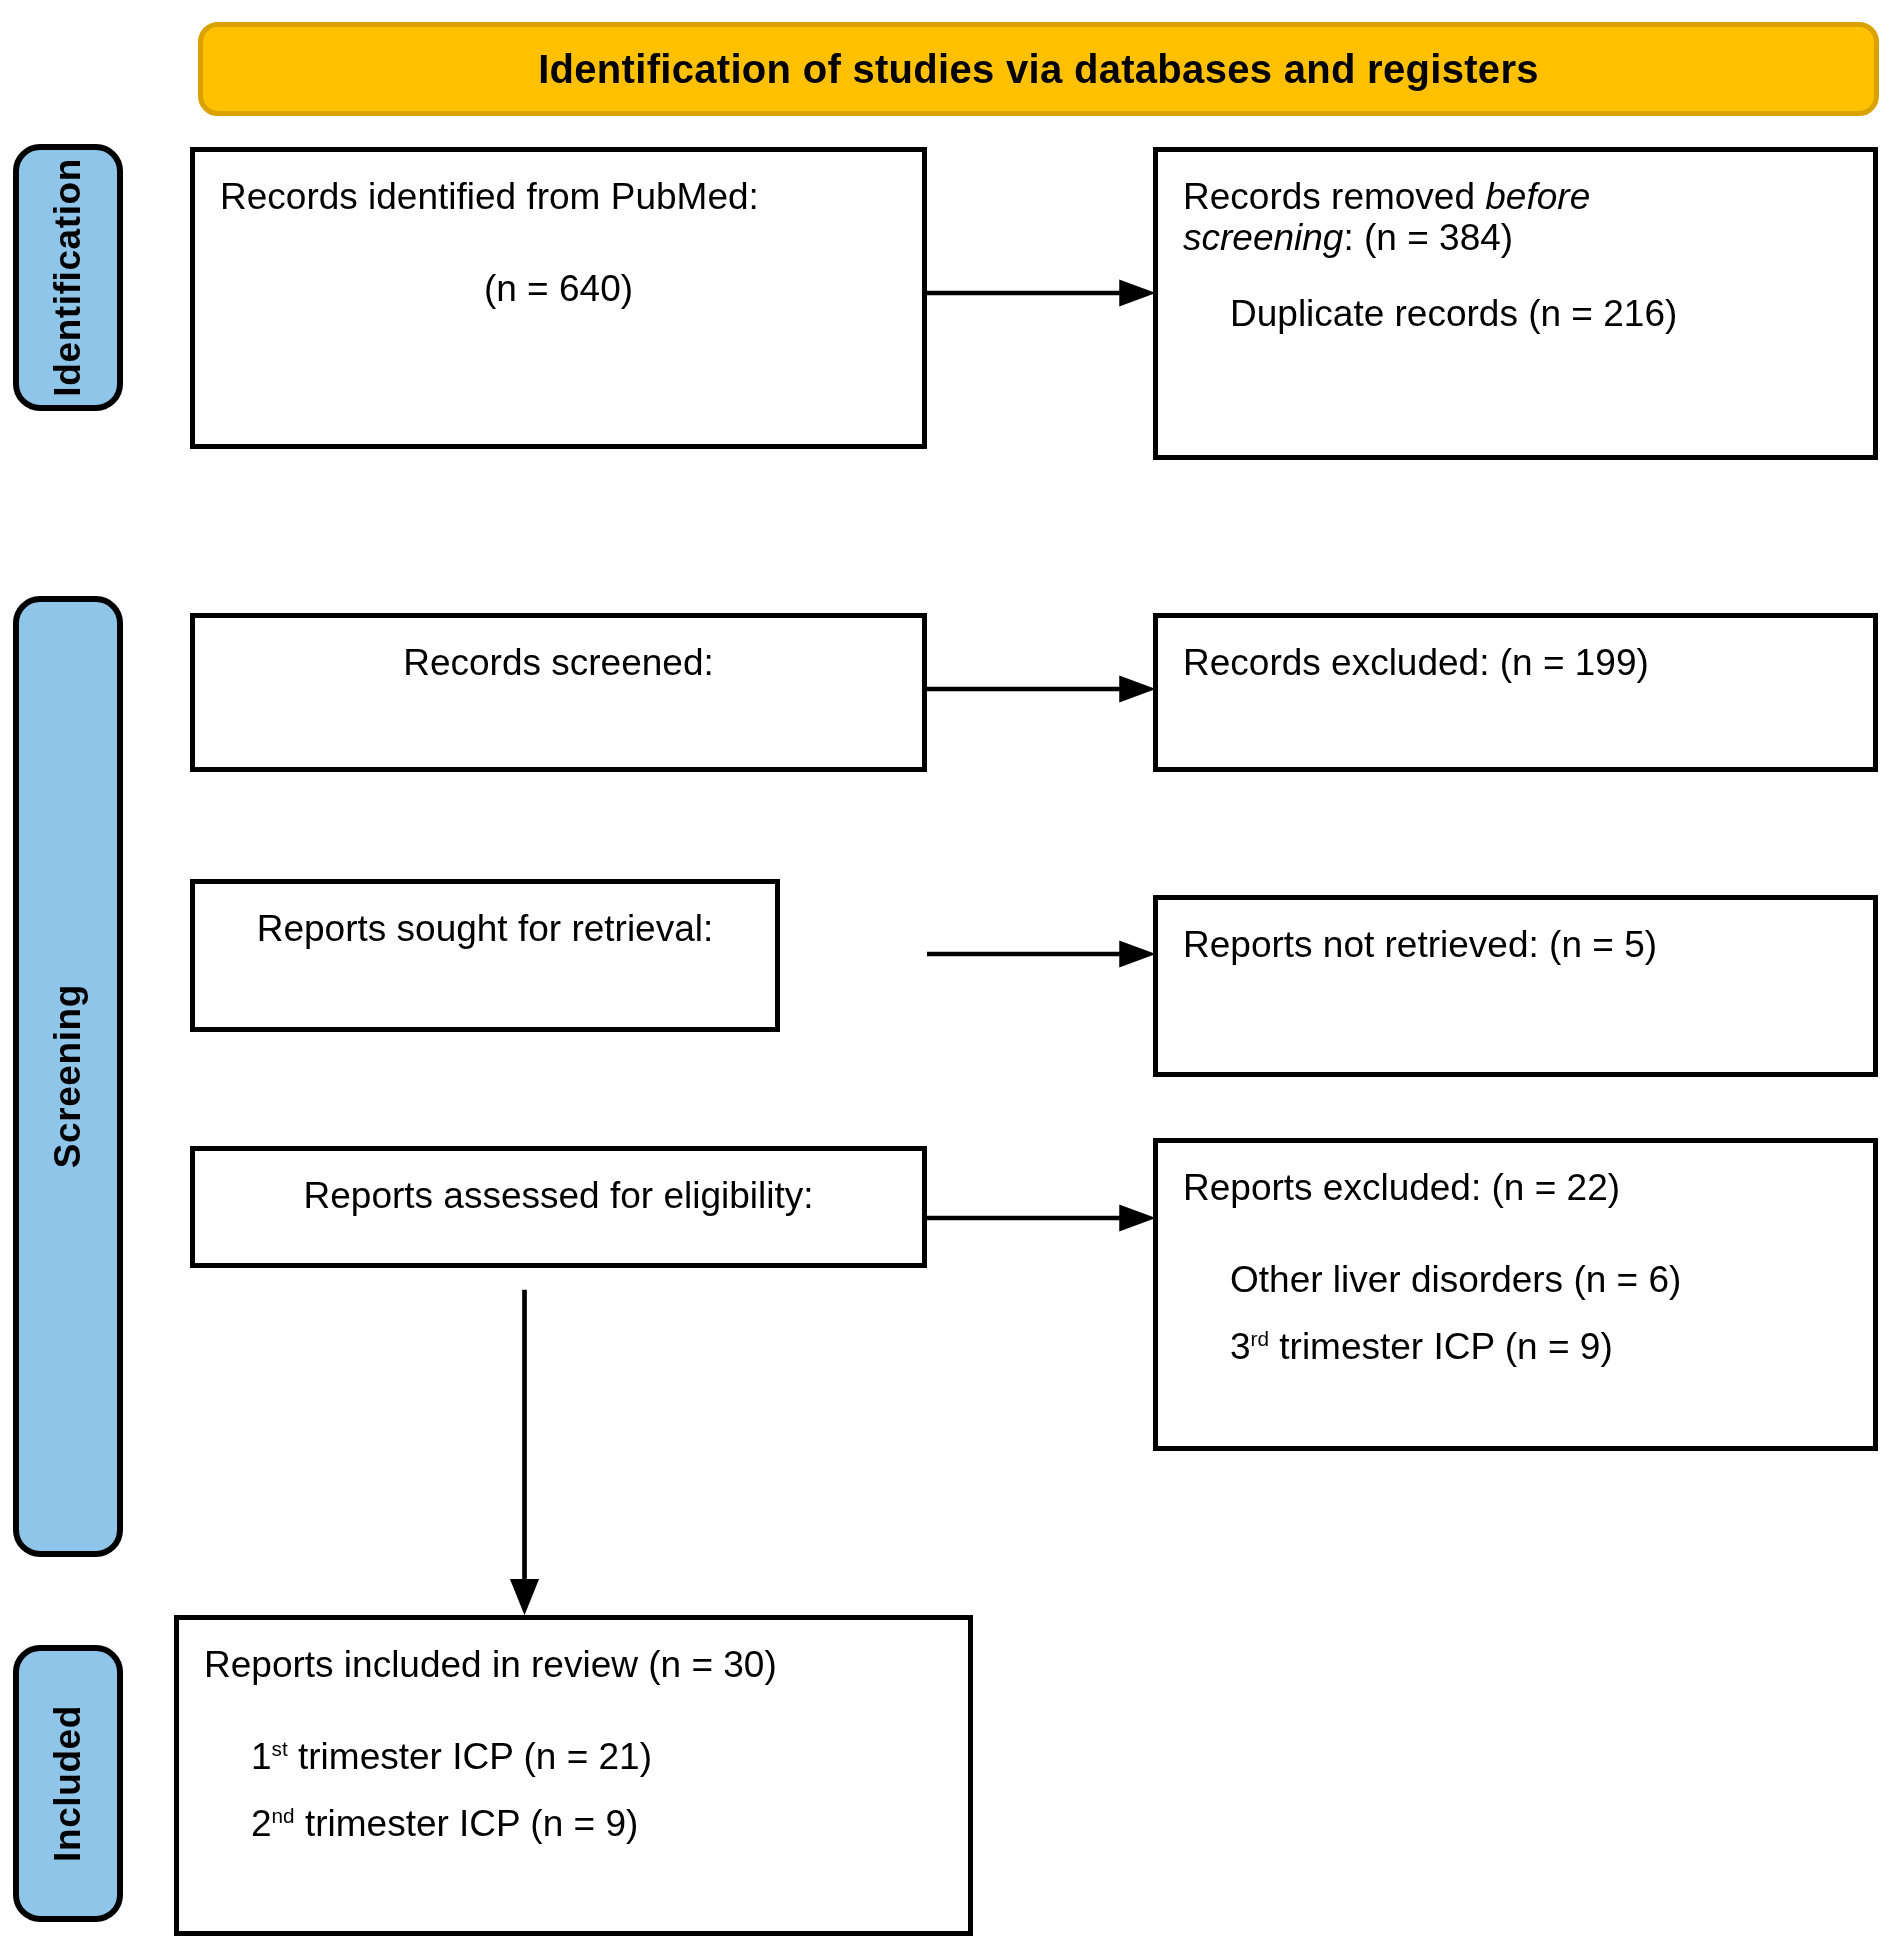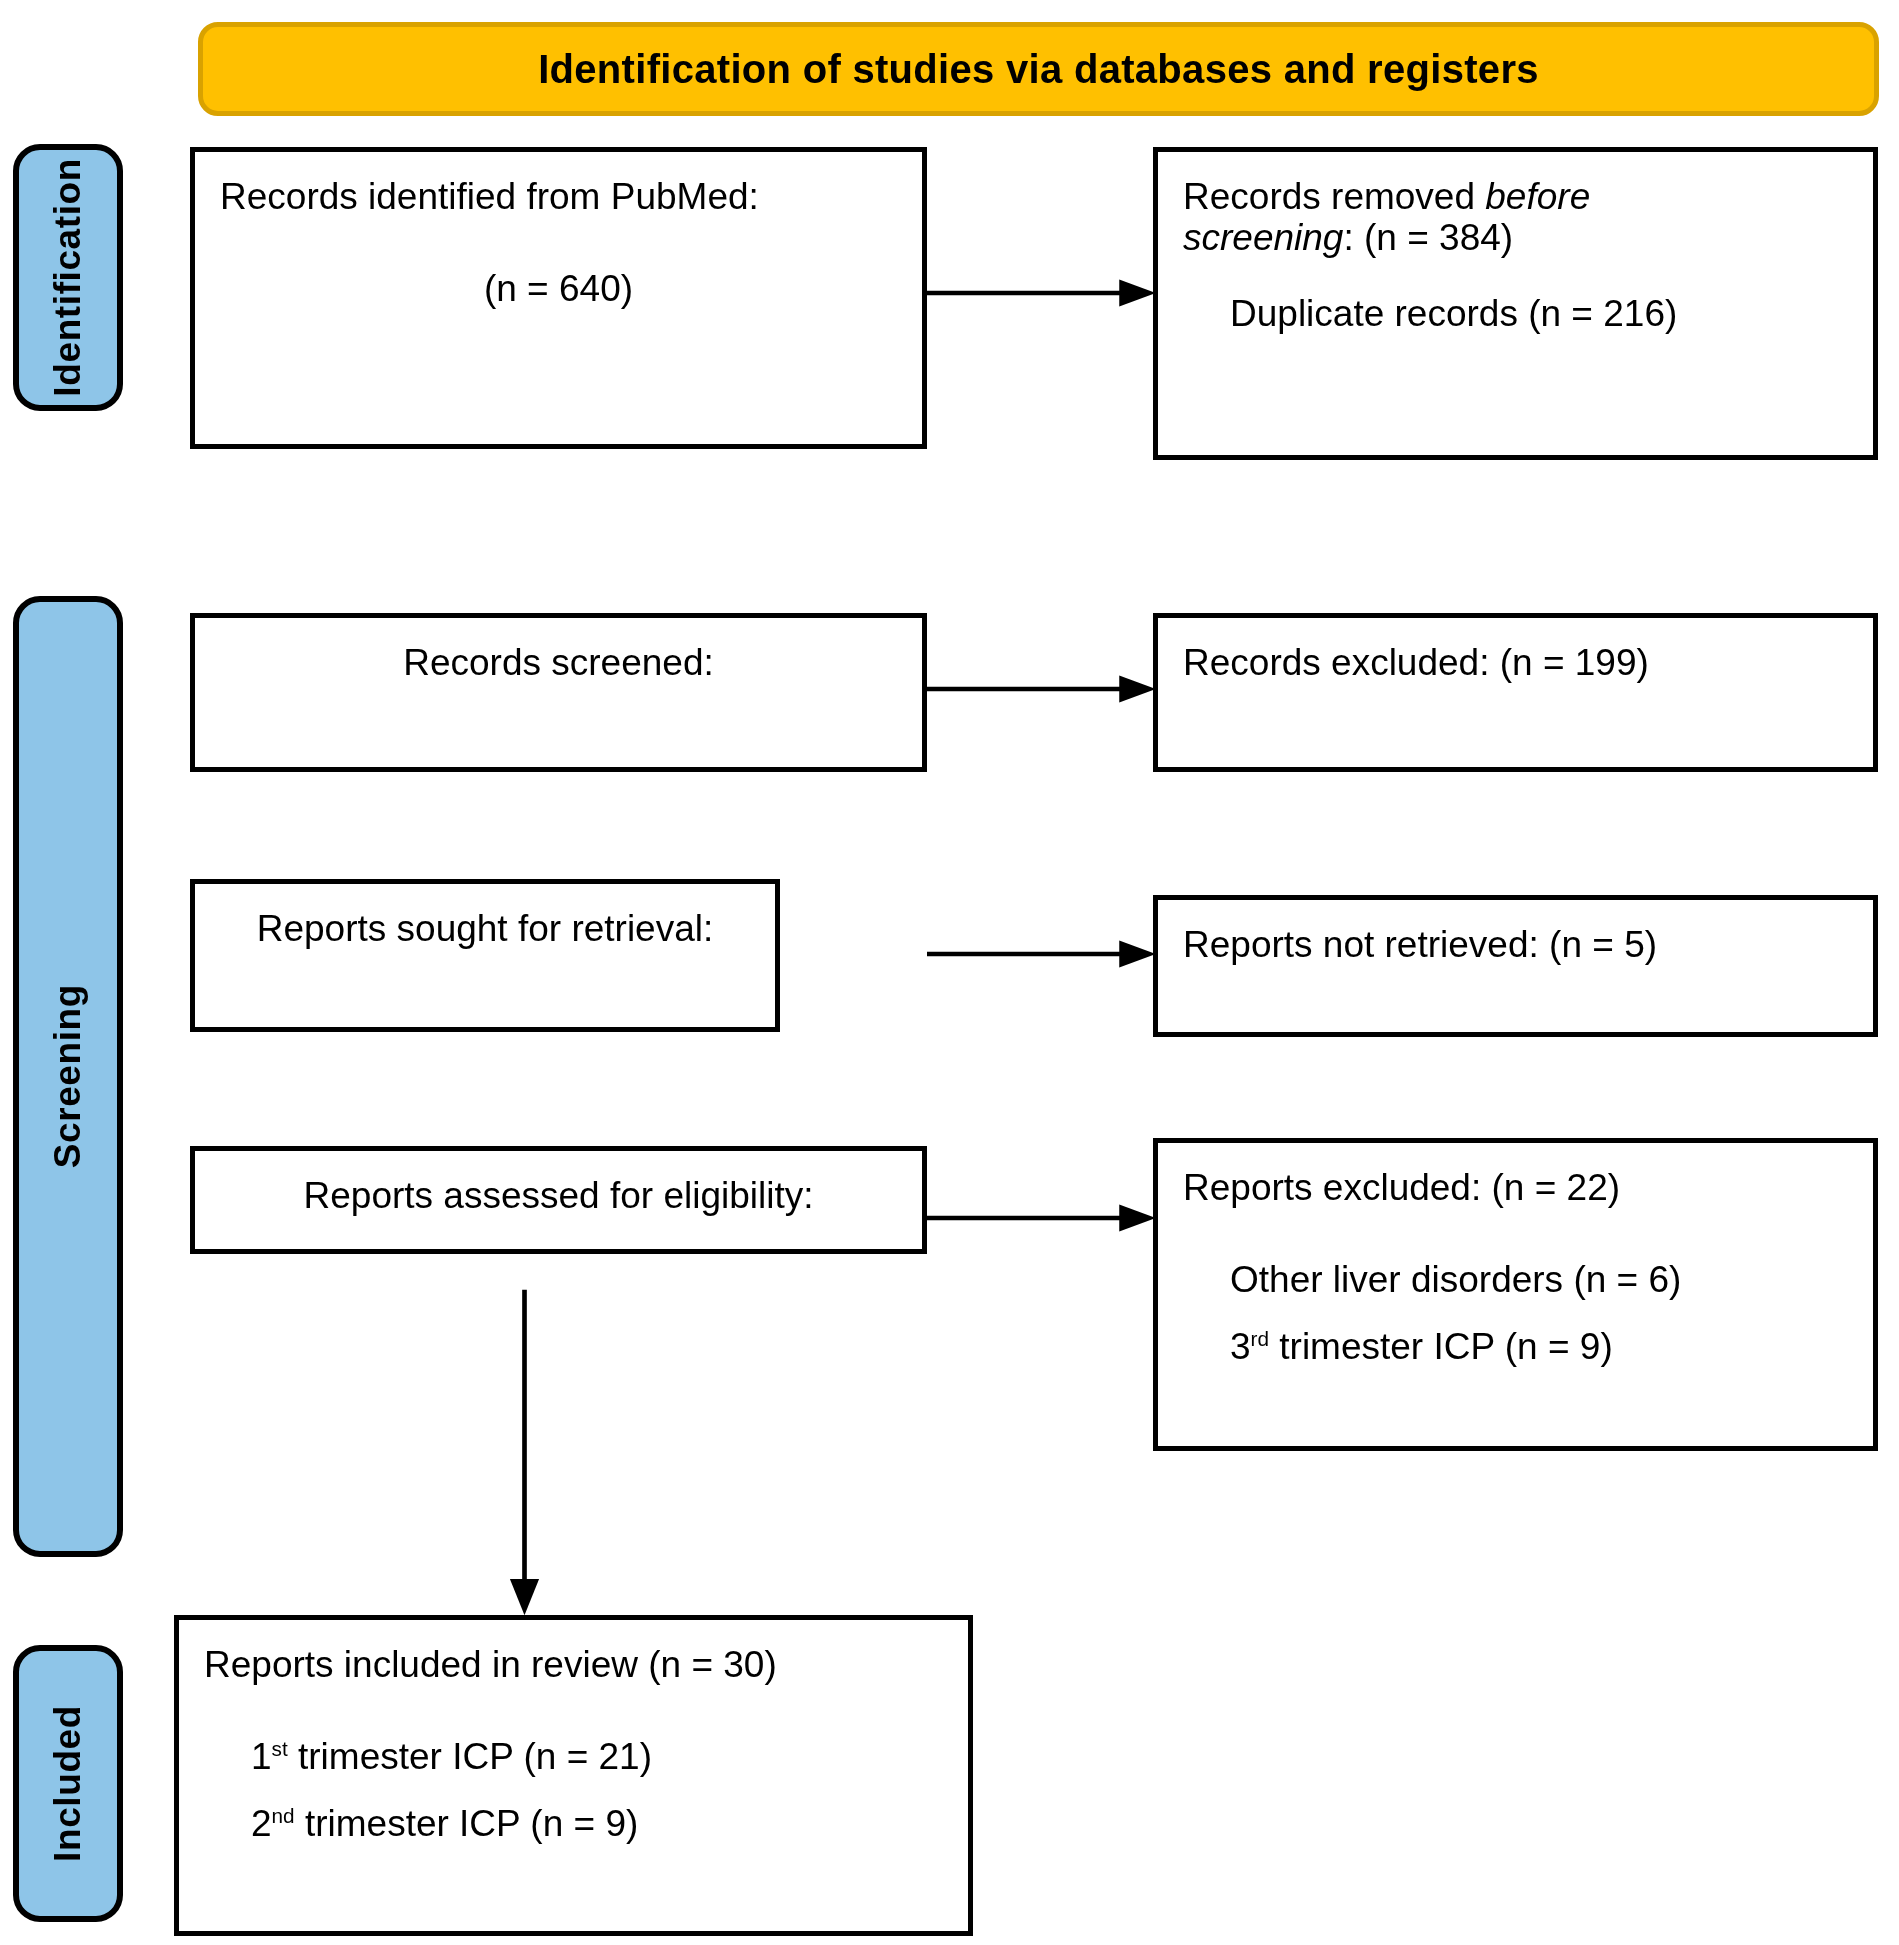--- a/index.html
+++ b/index.html
@@ -157,25 +157,25 @@
     <div class="line center">Reports sought for retrieval:</div>
   </div>
 
   <div class="connector" style="left:927px; top:938px;">
     <svg width="230" height="32" viewBox="0 0 390 54">
       <line x1="0" y1="27" x2="330" y2="27" stroke="#000" stroke-width="8"></line>
       <polygon points="326,4 388,27 326,50" fill="#000"></polygon>
     </svg>
   </div>
 
-  <div class="node" style="left:1153px; top:895px; width:725px; height:142px;">
+  <div class="node" style="left:1153px; top:895px; width:725px; height:182px;">
     <div class="line">Reports not retrieved: (n = 5)</div>
   </div>
 
-  <div class="node" style="left:190px; top:1146px; width:737px; height:108px;">
+  <div class="node" style="left:190px; top:1146px; width:737px; height:122px;">
     <div class="line center">Reports assessed for eligibility:</div>
   </div>
 
   <div class="connector" style="left:927px; top:1202px;">
     <svg width="230" height="32" viewBox="0 0 390 54">
       <line x1="0" y1="27" x2="330" y2="27" stroke="#000" stroke-width="8"></line>
       <polygon points="326,4 388,27 326,50" fill="#000"></polygon>
     </svg>
   </div>
 

